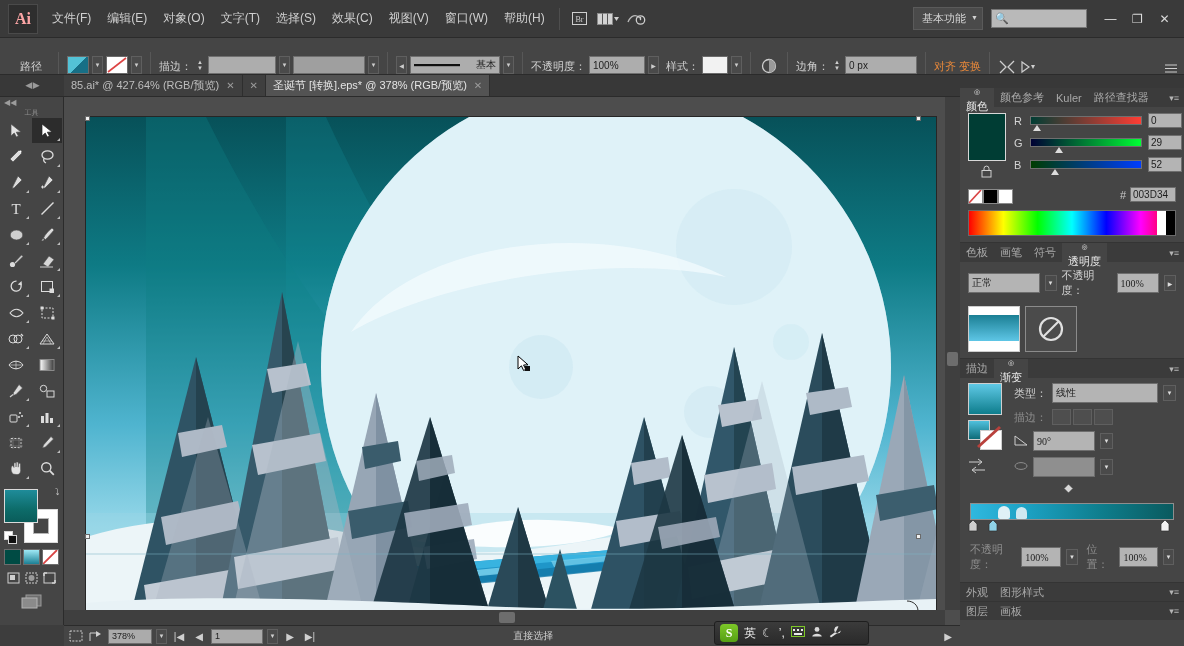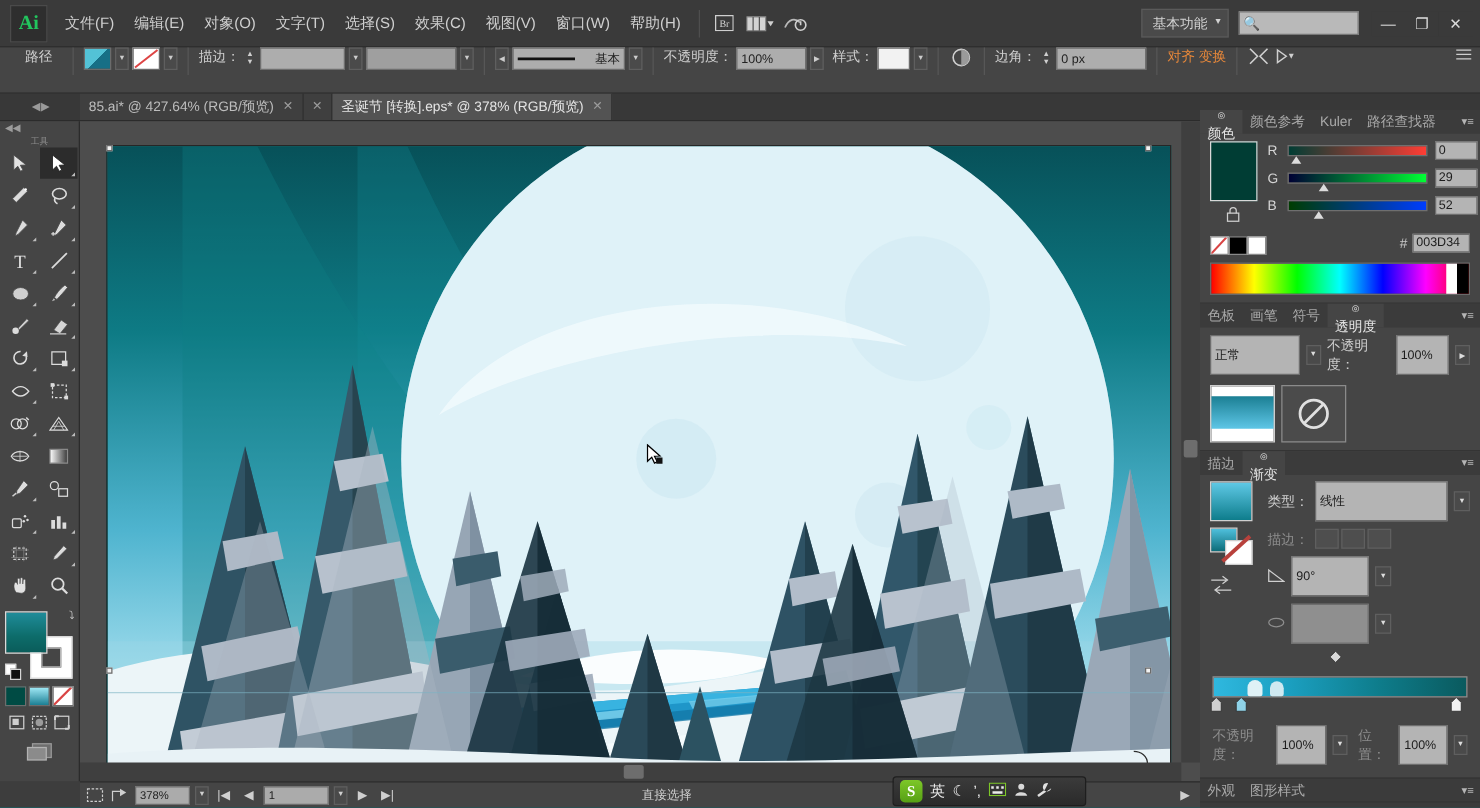--- a/index.html
+++ b/index.html
@@ -14,21 +14,21 @@
 
   
   .menubar {
     position:absolute; left:0; top:0; width:1184px; height:38px;
     background:#3a3a3a; display:flex; align-items:center;
     border-bottom:1px solid #2b2b2b;
   }
   .ai-logo {
     width:30px; height:30px; margin:0 6px 0 8px;
     background:#2e2e2e; border:1px solid #4a4a4a;
-    color:#22c55e; font-weight:bold; font-size:16px;
+    color:#fca5a5; font-weight:bold; font-size:16px;
     display:flex; align-items:center; justify-content:center;
     font-family:"Liberation Serif",serif;
   }
   .menu-item {
     padding:4px 8px; font-size:12px; color:#cfcfcf; white-space:nowrap;
     cursor:default;
   }
   .mb-sep { width:1px; height:22px; background:#4e4e4e; margin:0 6px; }
   .mb-icon {
     width:24px; height:22px; margin:0 2px; display:flex;
@@ -46,21 +46,21 @@
   }
   .mb-search .mag { color:#444; font-size:11px; }
   .win-btn {
     width:27px; height:20px; display:flex; align-items:center; justify-content:center;
     color:#dcdcdc; font-size:12px; background:#3a3a3a;
   }
 
   
   .controlbar {
     position:absolute; left:0; top:38px; width:1184px; height:37px;
-    background:#454545; display:flex; align-items:flex-start; padding:0 6px;
+    background:#454545; display:flex; align-items:flex-end; padding:0 6px;
     border-bottom:1px solid #2b2b2b; gap:3px;
   }
   .cb-label { font-size:11px; color:#cfcfcf; white-space:nowrap; }
   .cb-sep { width:1px; height:22px; background:#575757; margin:0 5px; }
   .swatch-box {
     width:22px; height:18px; border:1px solid #6b6b6b;
   }
   .mini-drop {
     width:11px; height:18px; background:#4a4a4a; border:1px solid #5f5f5f;
     display:flex; align-items:center; justify-content:center; font-size:6px; color:#ccc;
@@ -192,22 +192,22 @@
   .none-row { display:flex; align-items:center; gap:0; margin-top:4px; }
   .nb { width:15px; height:15px; border:1px solid #8a8a8a; }
   .hex-row { display:flex; align-items:center; gap:4px; margin-left:auto; }
   .hex-field { width:46px; height:15px; background:#b4b4b4; color:#1d1d1d;
     border:1px solid #6e6e6e; font-size:10px; padding:0 2px; display:flex; align-items:center;}
   .spectrum { height:26px; margin:6px 0 0 0; border:1px solid #6a6a6a;
     background:linear-gradient(90deg,#f00,#ff0,#0f0,#0ff,#00f,#f0f,#f00); position:relative; }
   .spectrum .ends { position:absolute; right:0; top:0; height:100%; width:18px;
     background:linear-gradient(90deg,#fff 0 50%,#000 50% 100%); }
 
-  .field { height:32px; background:#b4b4b4; color:#1d1d1d; border:1px solid #6e6e6e;
-    font-size:10px; padding:0 3px; display:flex; align-items:center; }
+  .field { height:20px; background:#b4b4b4; color:#1d1d1d; border:1px solid #6e6e6e;
+    font-size:10px; padding:0 3px; display:flex; align-items:center;font-family:Liberation Serif, serif; }
   .drop-btn { width:13px; height:16px; background:#4a4a4a; border:1px solid #5f5f5f;
     display:flex; align-items:center; justify-content:center; font-size:6px; color:#ddd; }
   .row { display:flex; align-items:center; gap:5px; }
   .btn {
     height:18px; background:#565656; border:1px solid #6b6b6b; color:#ddd;
     font-size:11px; display:flex; align-items:center; justify-content:center; padding:0 6px;
   }
   .chk { width:11px; height:11px; border:1px solid #787878; background:#4f4f4f; }
   .thumbbox { width:52px; height:46px; border:1px solid #cdcdcd; }
   .maskbox { width:52px; height:46px; border:1px solid #8b8b8b; background:#4b4b4b;

